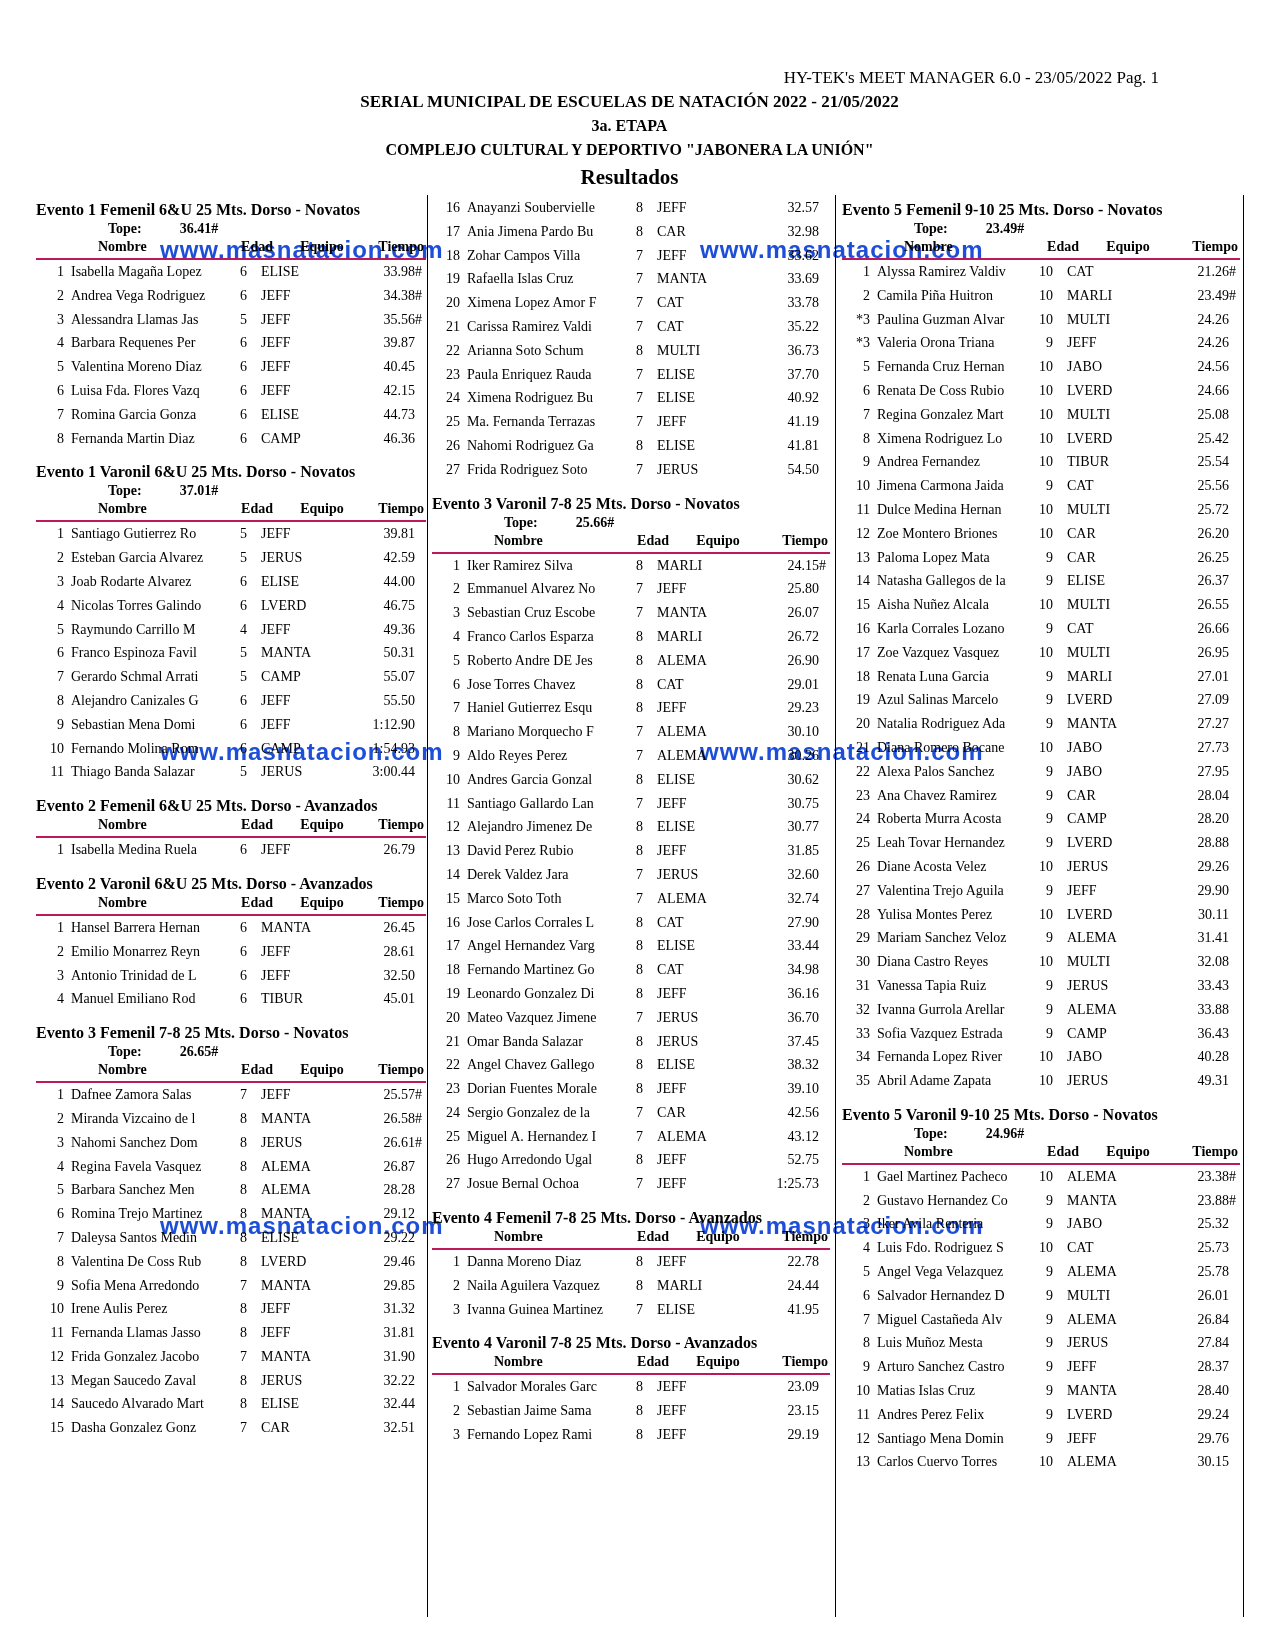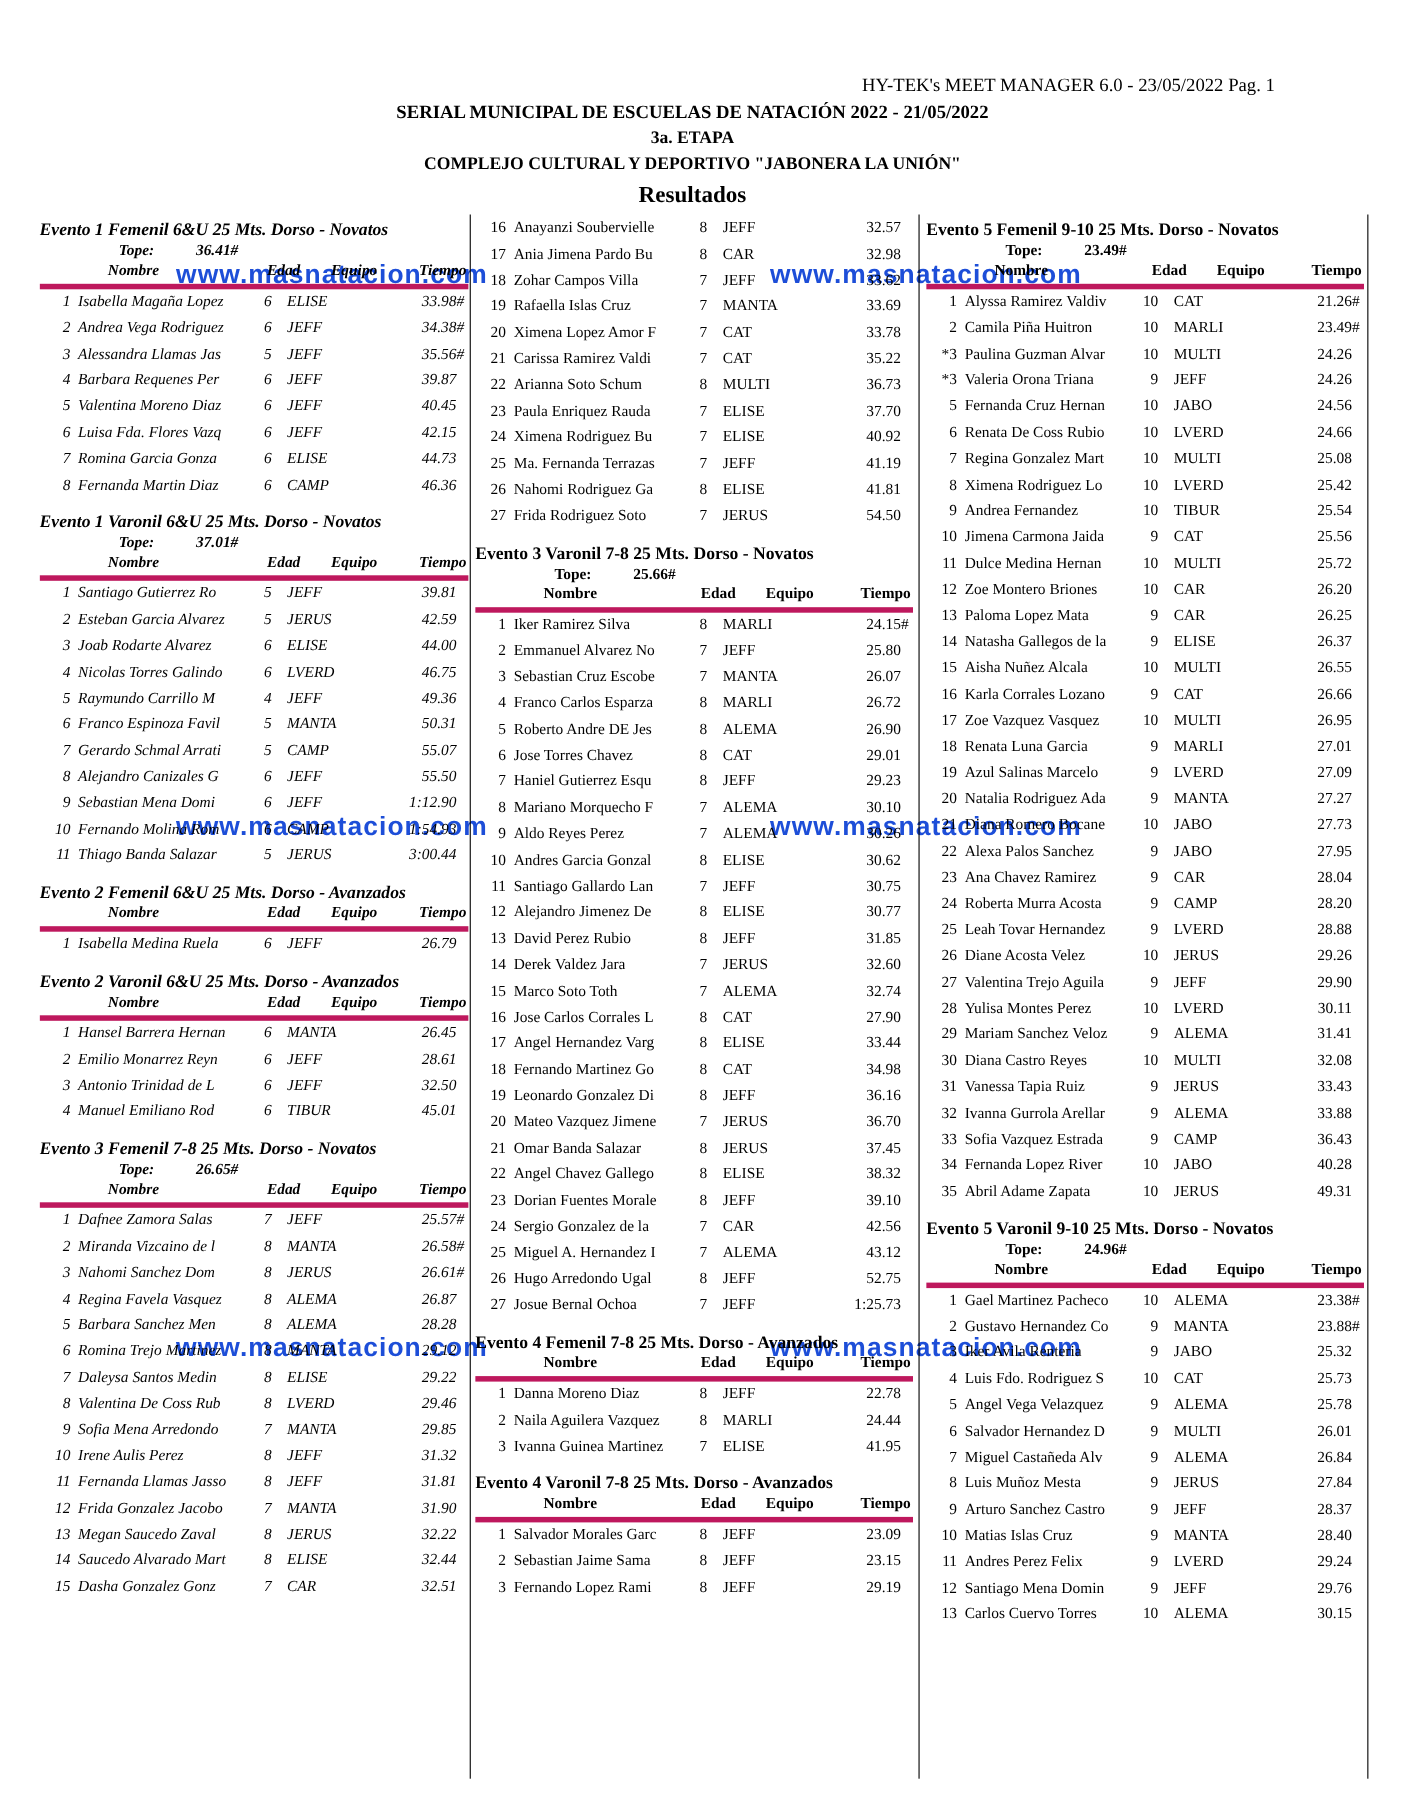--- a/index.html
+++ b/index.html
@@ -6,32 +6,32 @@
   body { width:1275px; height:1650px; position:relative; overflow:hidden;
          font-family:"Liberation Serif","DejaVu Serif",serif; color:#000; }
   .hdr { position:absolute; left:0; width:1275px; text-align:center; line-height:20px; }
   #h-sw { top:68px; left:auto; right:116px; width:auto; text-align:right; font-size:17px; }
   #h-meet { top:92px; font-size:17px; font-weight:bold; left:-8px; }
   #h-stage { top:116px; font-size:16px; font-weight:bold; left:-8px; }
   #h-venue { top:140px; font-size:16px; font-weight:bold; left:-8px; }
   #h-res { top:164px; font-size:21px; font-weight:bold; left:-8px; line-height:26px; }
 
   .col { position:absolute; top:196px; height:1420px; overflow:hidden; }
-  #col1 { left:36px; width:390px;font-style:italic; }
+  #col1 { left:36px; width:390px; }
   #col2 { left:432px; width:398px; }
   #col3 { left:842px; width:398px; }
   .vline { position:absolute; top:195px; width:1px; height:1422px; background:#000; }
   #v1 { left:427px; } #v2 { left:835px; } #v3 { left:1243px; }
 
   .evt { margin:0; }
   .evt-title { font-weight:bold; font-size:16px; white-space:nowrap; line-height:20px; height:20px; overflow:hidden; }
   .tope { font-weight:bold; font-size:14px; line-height:18px; padding-left:72px; }
   .tope span { display:inline-block; }
   .tope .tv { margin-left:38px; }
-  .thead { display:flex; font-weight:bold; font-size:14px; line-height:18px; border-bottom:5px solid #be185d; height:20px; }
+  .thead { display:flex; font-weight:bold; font-size:14px; line-height:18px; border-bottom:2px solid #be185d; height:20px; }
   .row { display:flex; font-size:14px; line-height:23.8px; height:23.8px; white-space:nowrap; }
   .c-pl { width:28px; text-align:right; flex:none; }
   .c-nm { width:150px; padding-left:7px; overflow:hidden; flex:none; }
   .c-ag { width:26px; text-align:right; flex:none; }
   .c-tm-h { width:58px; padding-left:10px; flex:none; }
   .c-tm { width:58px; padding-left:14px; flex:none; }
   .c-ti { flex:1; text-align:right; padding-right:2px; }
   .thead .c-nm { padding-left:34px; width:123px; }
   .thead .c-ag { width:52px; }
   .thead .c-tm-h { padding-left:18px; width:62px;text-align:center; }

